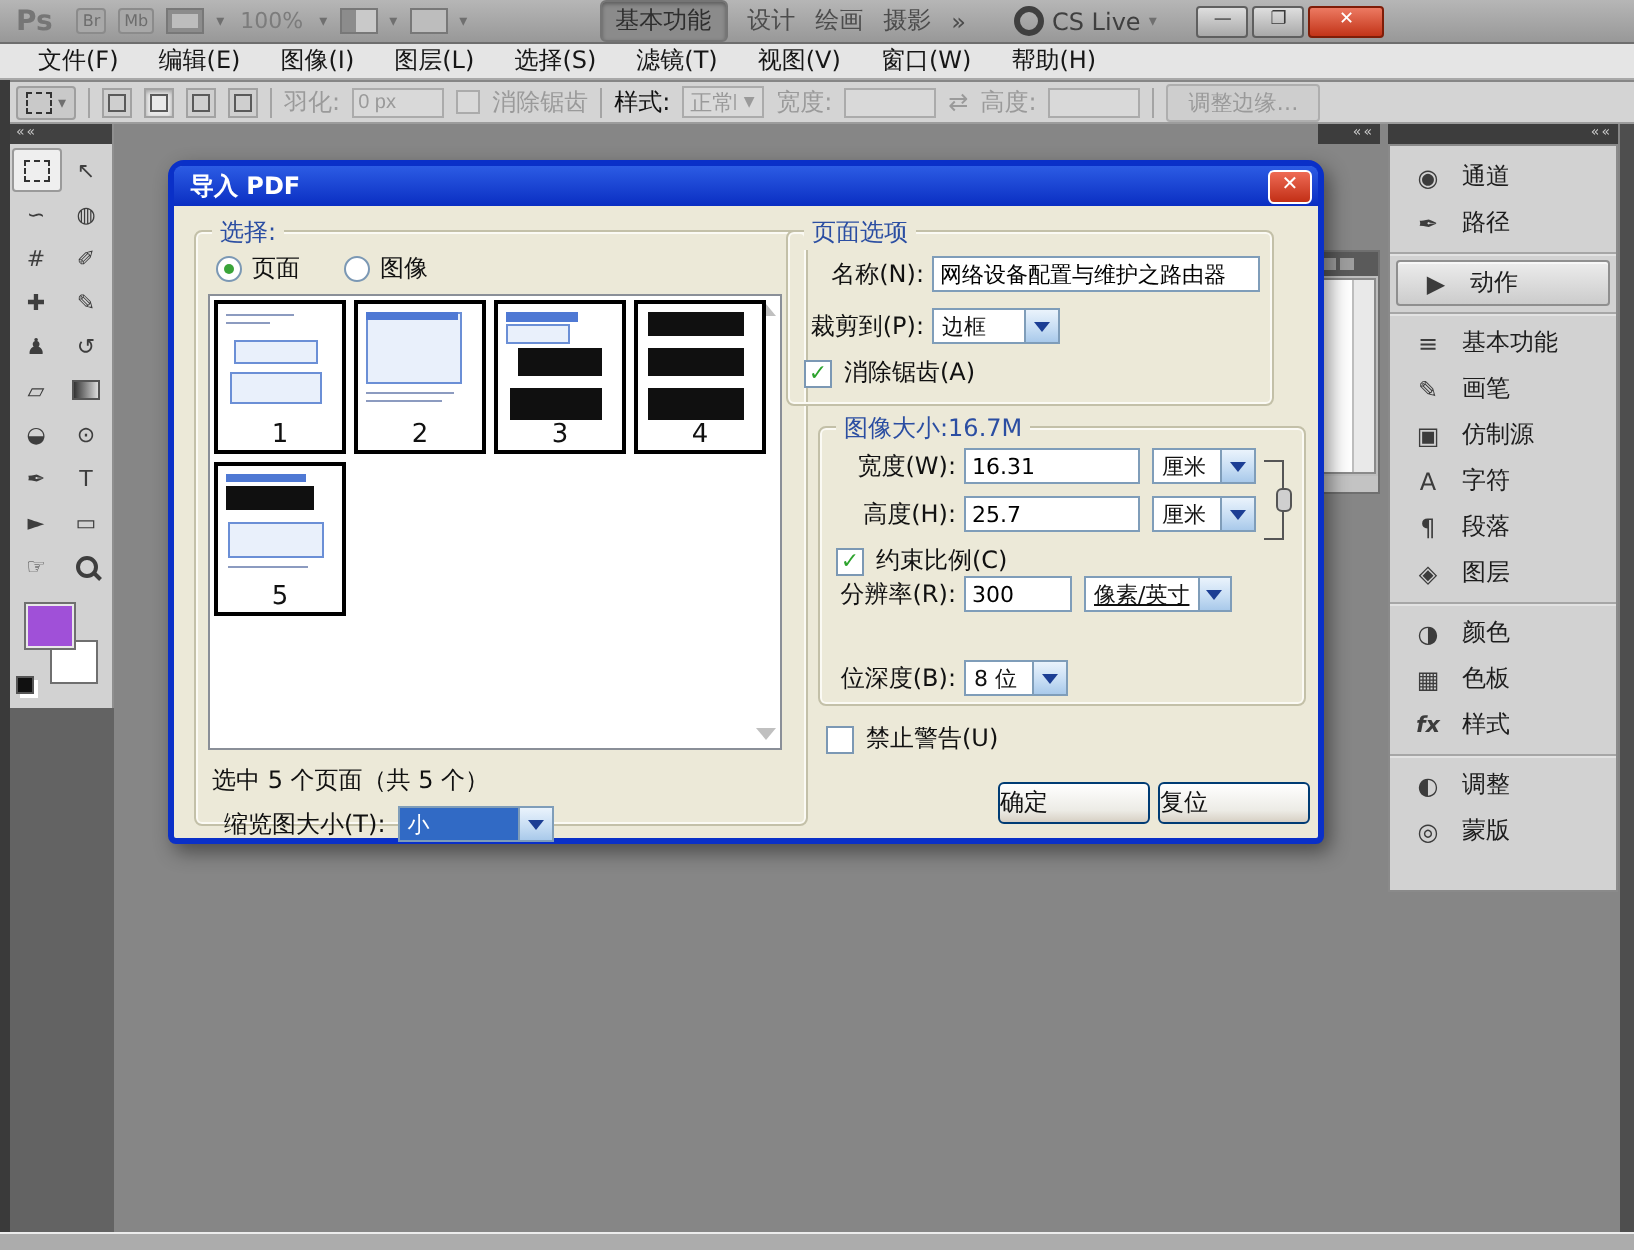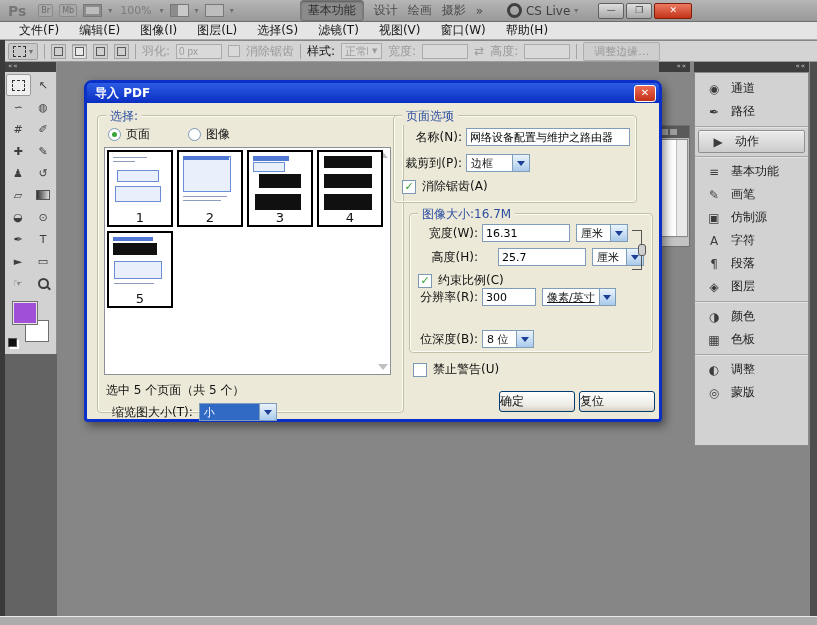--- a/index.html
+++ b/index.html
@@ -110,21 +110,21 @@
   .dlg-title{height:20px;background:linear-gradient(#2c5ce4,#0a2ec2);border-radius:4px 4px 0 0;
              color:#fff;font-weight:bold;display:flex;align-items:center;padding-left:8px;
              position:relative;}
   .dlg-close{position:absolute;right:3px;top:2px;width:20px;height:15px;border:1px solid #fff;
              border-radius:3px;background:linear-gradient(#ee6b55,#c22f16);color:#fff;
              font-size:10px;font-weight:bold;line-height:14px;text-align:center;}
   .dlg-body{position:relative;height:316px;}
   .grp{position:absolute;border:1px solid #c3c0a8;border-radius:4px;box-shadow:inset 0 0 0 1px #fbfaf4;}
   .grp-cap{position:absolute;top:-8px;left:8px;background:#ece9d8;padding:0 4px;color:#2b4ea2;
            font-size:12px;}
-  .radio-row{position:absolute;left:10px;top:10px;display:flex;gap:38px;align-items:center;}
+  .radio-row{position:absolute;left:10px;top:10px;display:flex;gap:22px;align-items:center;}
   .radio{display:flex;align-items:center;gap:5px;}
   .rdot{width:11px;height:11px;border:1px solid #7b98b4;border-radius:50%;background:#fff;
         display:inline-flex;align-items:center;justify-content:center;}
   .rdot i{width:5px;height:5px;border-radius:50%;background:#3aa43a;display:block;}
   .thumb-list{position:absolute;left:6px;top:31px;width:287px;height:228px;background:#fff;
               border:1px solid #8a8f98;box-sizing:border-box;overflow:hidden;}
   .scrollarrow{position:absolute;right:2px;width:0;height:0;border-left:5px solid transparent;
                border-right:5px solid transparent;}
   .scrollarrow.up{top:4px;border-bottom:6px solid #c0c0c0;}
   .scrollarrow.down{bottom:4px;border-top:6px solid #c0c0c0;}
@@ -345,20 +345,24 @@
     </div>
     <div class="p-div"></div>
     <div class="p-item">
       <span class="ic">◑</span>
       <span>颜色</span>
     </div>
     <div class="p-item">
       <span class="ic">▦</span>
       <span>色板</span>
     </div>
+    <div class="p-item">
+      <span class="ic fx">fx</span>
+      <span>样式</span>
+    </div>
     <div class="p-div"></div>
     <div class="p-item">
       <span class="ic">◐</span>
       <span>调整</span>
     </div>
     <div class="p-item">
       <span class="ic">◎</span>
       <span>蒙版</span>
     </div>
   </div>
@@ -472,21 +476,21 @@
           <input class="txt" style="width: 88px; margin-left: 4px;" value="16.31">
           <span class="dd" style="width:52px;margin-left:6px;">
             <span class="val" style="flex:1;">厘米</span>
             <span class="btn">
                 <b></b>
               </span>
           </span>
         </div>
         <div class="fld-row" style="left:4px;top:34px;">
           <span class="fld-lbl" style="width:64px;">高度(H):</span>
-          <input class="txt" style="width: 88px; margin-left: 20px;" value="25.7">
+          <input class="txt" style="width: 88px; margin-left: 4px;" value="25.7">
           <span class="dd" style="width:52px;margin-left:6px;">
             <span class="val" style="flex:1;">厘米</span>
             <span class="btn">
                 <b></b>
               </span>
           </span>
         </div>
         <div class="linkbracket" style="left:222px;top:16px;height:38px;"></div>
         <div class="chain" style="left:228px;top:30px;"></div>
         <div class="chk-row" style="left:8px;top:58px;">

